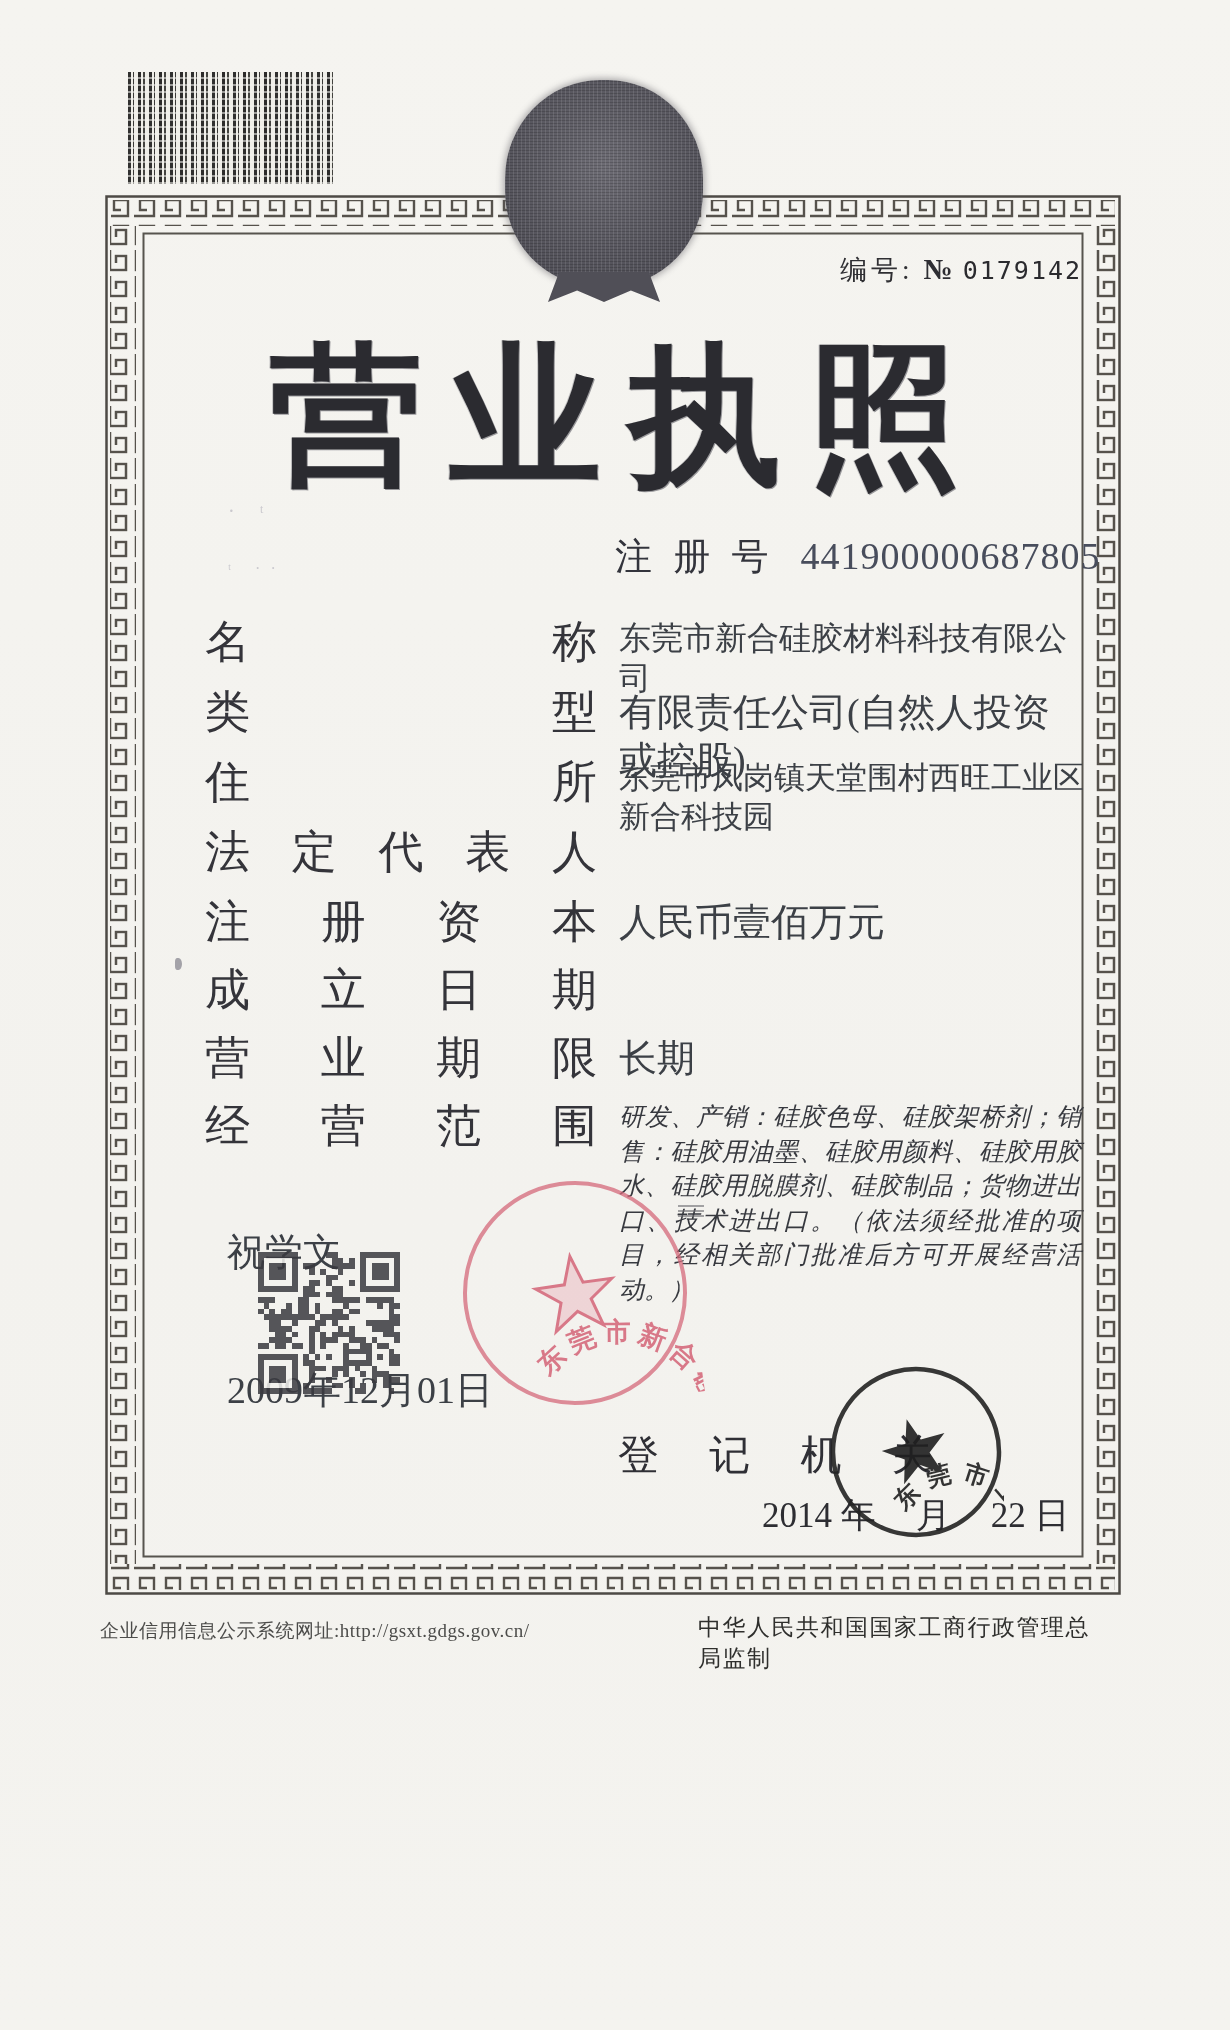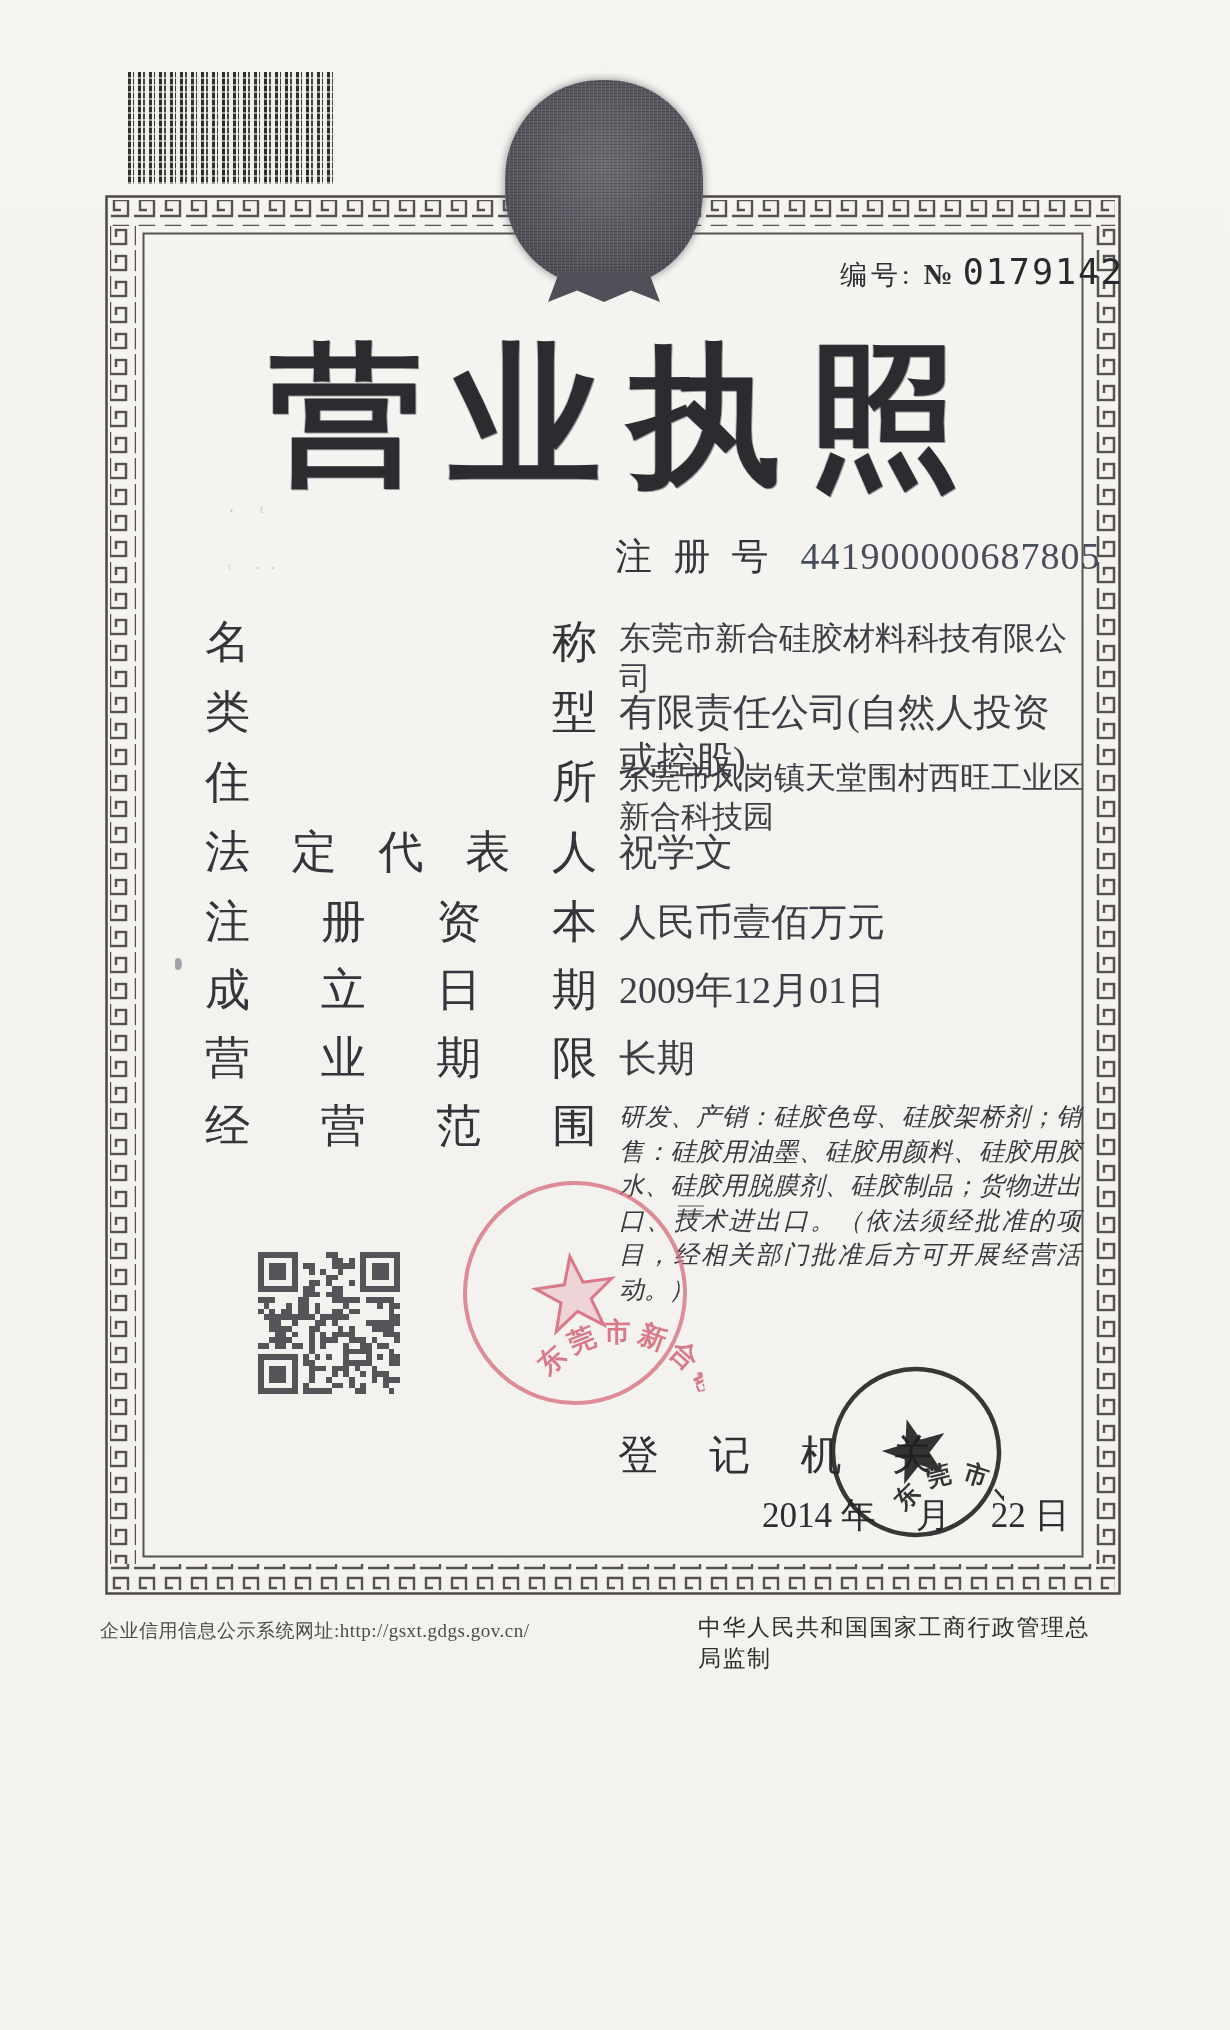--- a/index.html
+++ b/index.html
@@ -38,21 +38,21 @@
     clip-path:polygon(10% 0, 90% 0, 100% 100%, 74% 62%, 50% 100%, 26% 62%, 0 100%);
   }
 
   
   .frame { position:absolute; left:105px; top:195px; z-index:1; }
 
   
   .serial { position:absolute; left:840px; top:252px; z-index:6; display:flex; align-items:baseline; gap:10px; }
   .serial .lbl { font-size:27px; letter-spacing:4px; color:#2f2f33; }
   .serial .nosym { font-size:29px; font-weight:bold; }
-  .serial .num { font-family:"DejaVu Sans Mono", monospace; font-size:35px; letter-spacing:2px; color:#2a2a2e; }
+  .serial .num { font-family:"DejaVu Sans Mono", monospace; font-size:25px; letter-spacing:2px; color:#2a2a2e; }
 
   
   .title-row {
     position:absolute; left:270px; top:330px; width:690px; height:175px; z-index:6;
     display:flex; justify-content:space-between; align-items:center;
     font-family:"Liberation Sans", sans-serif;
     font-size:152px; font-weight:bold; color:#2b2b30;
     text-shadow:1px 1px 0 rgba(60,60,70,.5), -1px 0 0 rgba(80,80,90,.3);
   }
 
@@ -64,22 +64,22 @@
   
   .row { position:absolute; left:205px; width:880px; z-index:6; display:flex; align-items:flex-start; }
   .row .flabel {
     width:392px; flex:0 0 392px;
     font-size:45px; color:#34343a; font-weight:500;
     text-align:justify; text-align-last:justify; text-justify:inter-word;
     line-height:1;
     margin-top:8px;
   }
   .row .fvalue { margin-left:22px; font-size:38px; color:#3c4046; line-height:1.25; padding-top:7px; }
-  .r0{top:612px;} .r1{top:682px;} .r2{top:752px;} .r3{top:822px;}
-  .r4{top:892px;} .r5{top:960px;} .r6{top:1028px;} .r7{top:1096px;}
+  .r0{top:612px;} .r1{top:682px;} .r2{top:752px;} .r3{top:822px;flex-direction:column;}
+  .r4{top:892px;} .r5{top:960px;flex-direction:column;} .r6{top:1028px;} .r7{top:1096px;}
   .r0 .fvalue{font-size:32px; padding-top:6px;}
   .r2 .fvalue{font-size:31px;}
   .r7 .fvalue{
     width:462px; font-size:25px; line-height:1.38; padding-top:4px;
     text-align:justify; color:#37393f; font-weight:500;font-style:italic;
   }
   .scope-smudge { position:absolute; left:678px; top:1205px; width:26px; height:12px; z-index:6;
     background:repeating-linear-gradient(0deg,#6b6b70 0 2px, rgba(0,0,0,0) 2px 5px); opacity:.6; }
 
   

